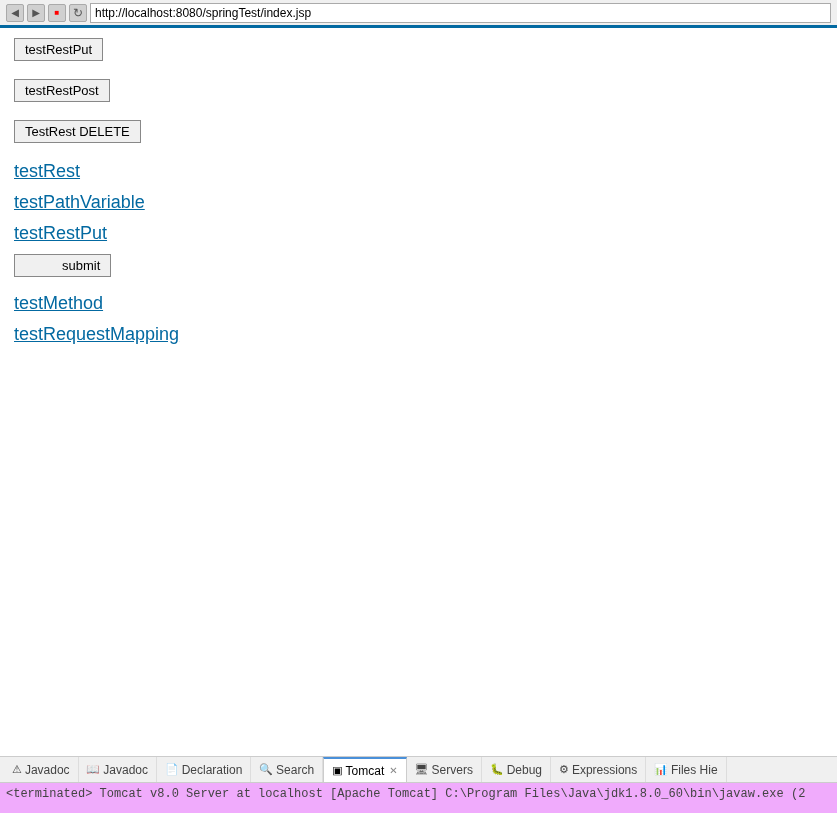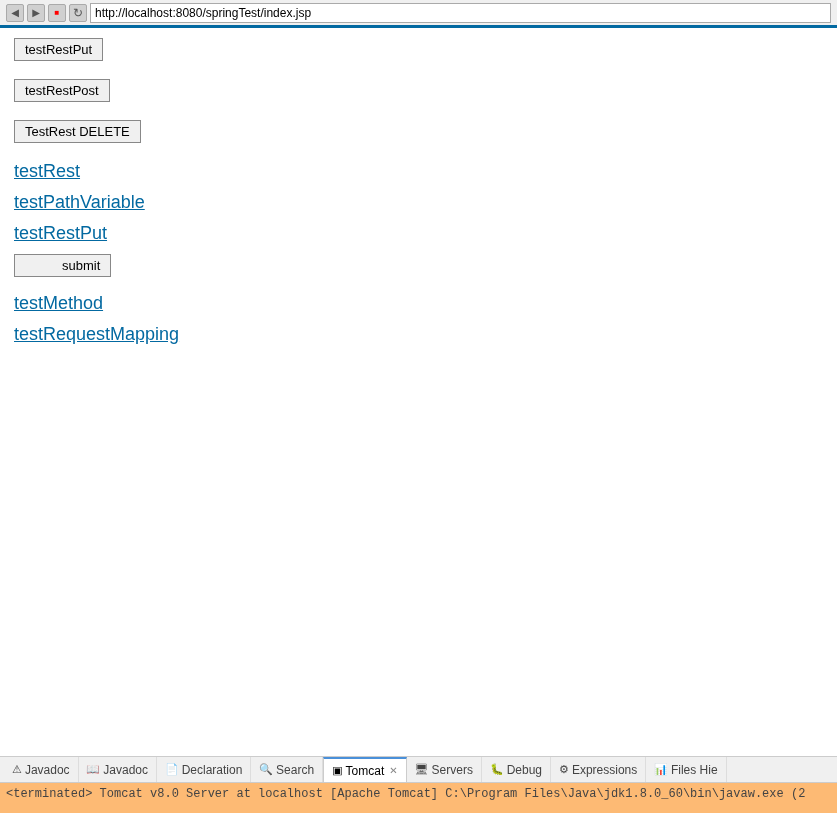--- a/index.html
+++ b/index.html
@@ -148,21 +148,21 @@
       font-size: 11px;
     }
 
     .tab-close {
       font-size: 10px;
       color: #888;
       margin-left: 2px;
     }
 
     .console-content {
-      background: #fdba74;
+      background: #f0abfc;
       padding: 4px 6px;
       font-family: 'Courier New', monospace;
       font-size: 12px;
       color: #333;
       min-height: 30px;
     }
 
     .terminated-text {
       color: #444;
     }

